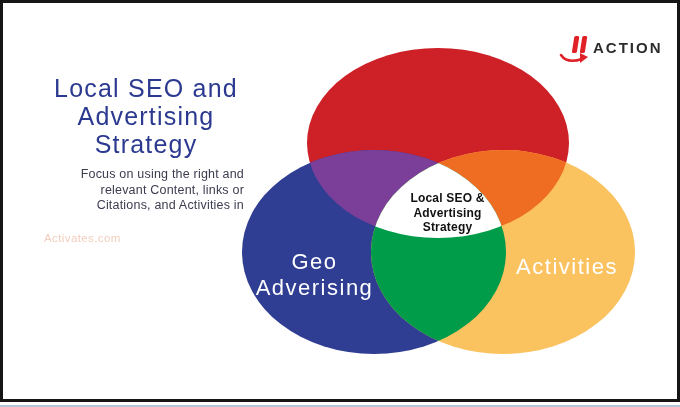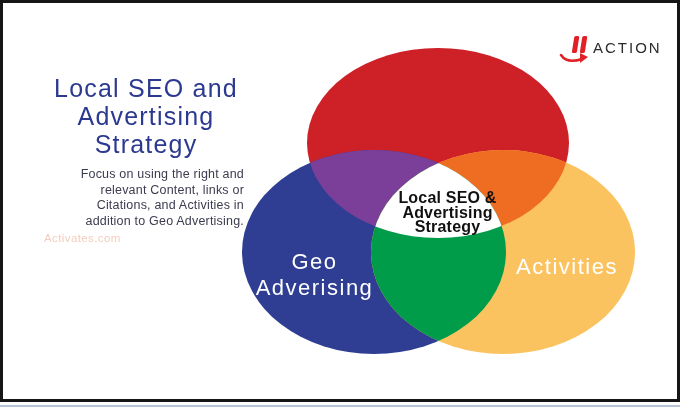--- a/index.html
+++ b/index.html
@@ -27,26 +27,26 @@
     position:absolute;left:44px;top:232px;
     color:#f3cdbc;font-size:11.5px;letter-spacing:0.4px;
   }
   
   .vlabel{position:absolute;text-align:center;color:#ffffff;}
   .content-label{left:338px;top:89px;width:212px;font-size:26px;letter-spacing:2px;}
   .geo-label{left:212px;top:249px;width:205px;font-size:22px;line-height:26px;letter-spacing:1.5px;}
   .activities-label{left:462px;top:254px;width:210px;font-size:22px;letter-spacing:1.5px;}
   .center-label{
     position:absolute;left:375px;top:191px;width:145px;text-align:center;
-    color:#111111;font-size:16px;line-height:14.5px;font-weight:700;letter-spacing:0.2px;
+    color:#111111;font-size:12px;line-height:14.5px;font-weight:700;letter-spacing:0.2px;
   }
   
   .logo{position:absolute;left:556px;top:26px;display:flex;align-items:center;}
   .logo-text{
-    color:#2b2b2b;font-size:15px;font-weight:400;letter-spacing:2px;margin-left:3px;margin-top:2px;
+    color:#2b2b2b;font-size:15px;font-weight:700;letter-spacing:2px;margin-left:3px;margin-top:2px;
   }
   .venn-svg{position:absolute;left:0;top:0;}
 </style>
 </head>
 <body>
 
 <div class="screen">
 
   <svg class="venn-svg" width="680" height="407" viewBox="0 0 680 407">
     <defs>
@@ -95,21 +95,20 @@
   <div class="title">
     <div>Local SEO and</div>
     <div>Advertising</div>
     <div>Strategy</div>
   </div>
 
   <div class="desc">
     <div>Focus on using the right and</div>
     <div>relevant Content, links or</div>
     <div>Citations, and Activities in</div>
-    <div>addition to Geo Advertising.</div>
   </div>
 
   <div class="watermark">Activates.com</div>
 
   <div class="logo">
     <svg width="34" height="40" viewBox="0 0 34 40">
       <g transform="skewX(-9) translate(14,0)">
         <rect x="6" y="10" width="5" height="17" rx="1.5" fill="#e02127"></rect>
         <rect x="14" y="10" width="5" height="17" rx="1.5" fill="#e02127"></rect>
       </g>

